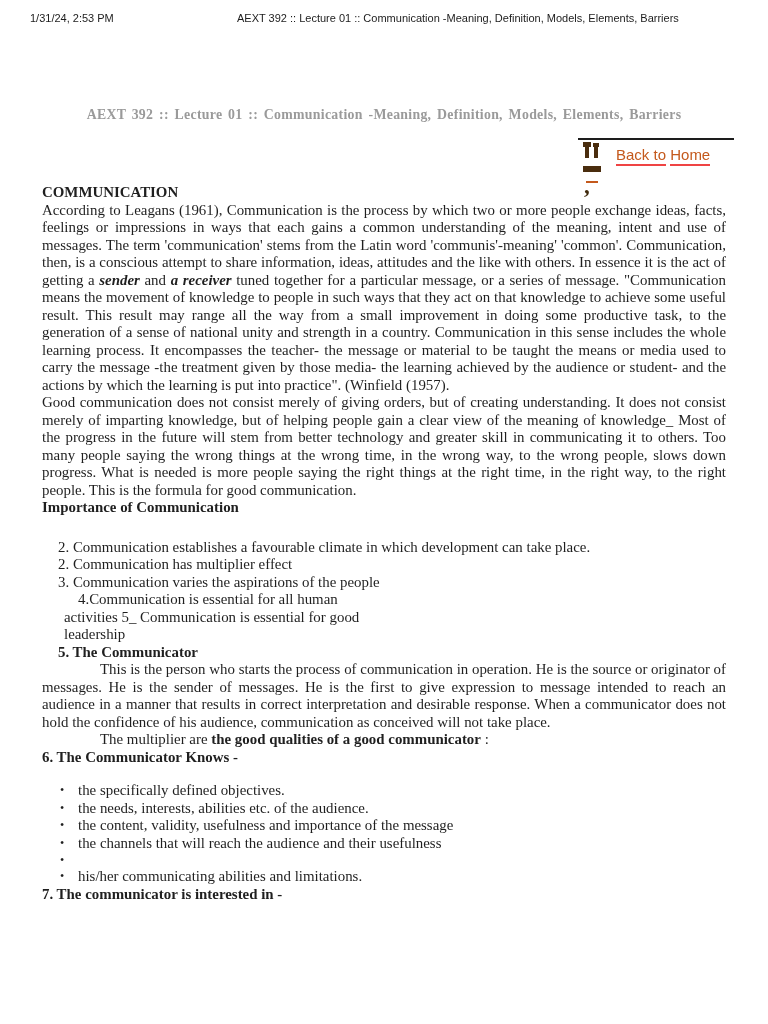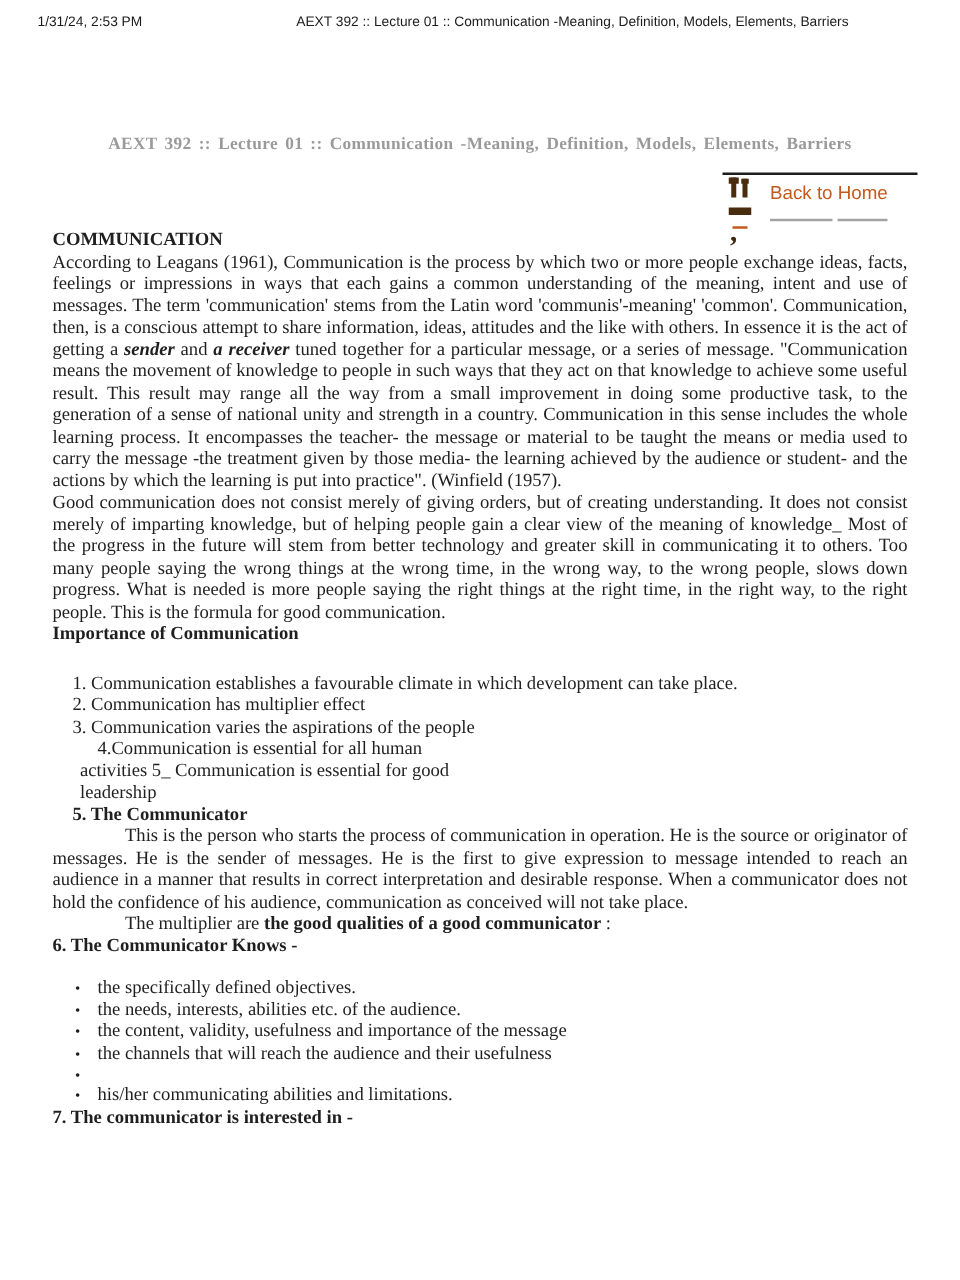--- a/index.html
+++ b/index.html
@@ -65,21 +65,21 @@
   .bh-link {
     position: absolute;
     left: 616px; top: 146px;
     font-family: "Liberation Sans", sans-serif;
     font-size: 15px;
     color: #c4591c;
     text-decoration: none;
     white-space: nowrap;
     cursor: pointer;
   }
-  .bh-link .u { border-bottom: 2px solid #a3a3a3; padding-bottom: 12px; }
+  .bh-link .u { border-bottom: 2px solid #ef4444; padding-bottom: 1px; }
   .bh-dash {
     position: absolute;
     left: 586px; top: 181px;
     width: 12px; height: 2px;
     background: #c4591c;
   }
   .stray-comma {
     position: absolute;
     left: 584px; top: 174px;
     font-size: 23px;
@@ -148,21 +148,21 @@
 
     <p class="b">COMMUNICATION</p>
 
     <p><span>According to Leagans (1961), Communication is the process by which two or more people exchange ideas, facts, feelings or impressions in ways that each gains a common understanding of the meaning, intent and use of messages. The term 'communication' stems from the Latin word 'communis'-meaning' 'common'. Communication, then, is a conscious attempt to share information, ideas, attitudes and the like with others.  In essence it is the act of getting a </span><span class="bi">sender</span><span> and </span><span class="bi">a receiver</span><span>  tuned together for a particular message, or a series of message. "Communication means the movement of knowledge to people in such ways that they act on that knowledge to achieve some useful result. This result may range all the way from a small improvement in doing some productive task, to the generation of a sense of national unity and strength in a country.  Communication in this sense includes the whole learning process. It encompasses the teacher- the message or material to be taught the means or media used to carry the message -the treatment given by those media- the learning achieved by the audience or student- and the actions by which the learning is put into practice". (Winfield (1957).</span></p>
 
     <p>Good communication does not consist merely of giving orders, but of creating  understanding. It does not consist merely of imparting knowledge, but of helping people gain a clear view of the meaning of knowledge_ Most of the progress in the future will stem from better technology and greater skill in communicating it to others. Too many people saying the wrong things at the wrong time, in the wrong way, to the wrong people, slows down progress. What is needed is more people saying the right things at the right time, in the right way, to the right people. This is the formula for good communication.</p>
 
     <p class="b">Importance of Communication</p>
 
     <div class="num-list">
-      <div class="num-item">1. Communication establishes a favourable climate in which development can take place.</div>
+      <div class="num-item">2. Communication establishes a favourable climate in which development can take place.</div>
       <div class="num-item">2. Communication has multiplier effect</div>
       <div class="num-item">3. Communication varies the aspirations of the people</div>
       <div class="num-item4">4.Communication is essential for all human</div>
       <div class="num-cont">activities 5_ Communication is essential for good</div>
       <div class="num-cont">leadership</div>
     </div>
 
     <p class="h-communicator">5. The Communicator</p>
 
     <p class="p-communicator">This is the person who starts the process of communication  in operation. He is the source or originator of messages. He is the sender of messages. He is the first to give expression to message intended to reach an audience in a manner that results in correct interpretation and desirable response. When a communicator does not hold the confidence of his audience, communication as conceived will not take place.</p>

